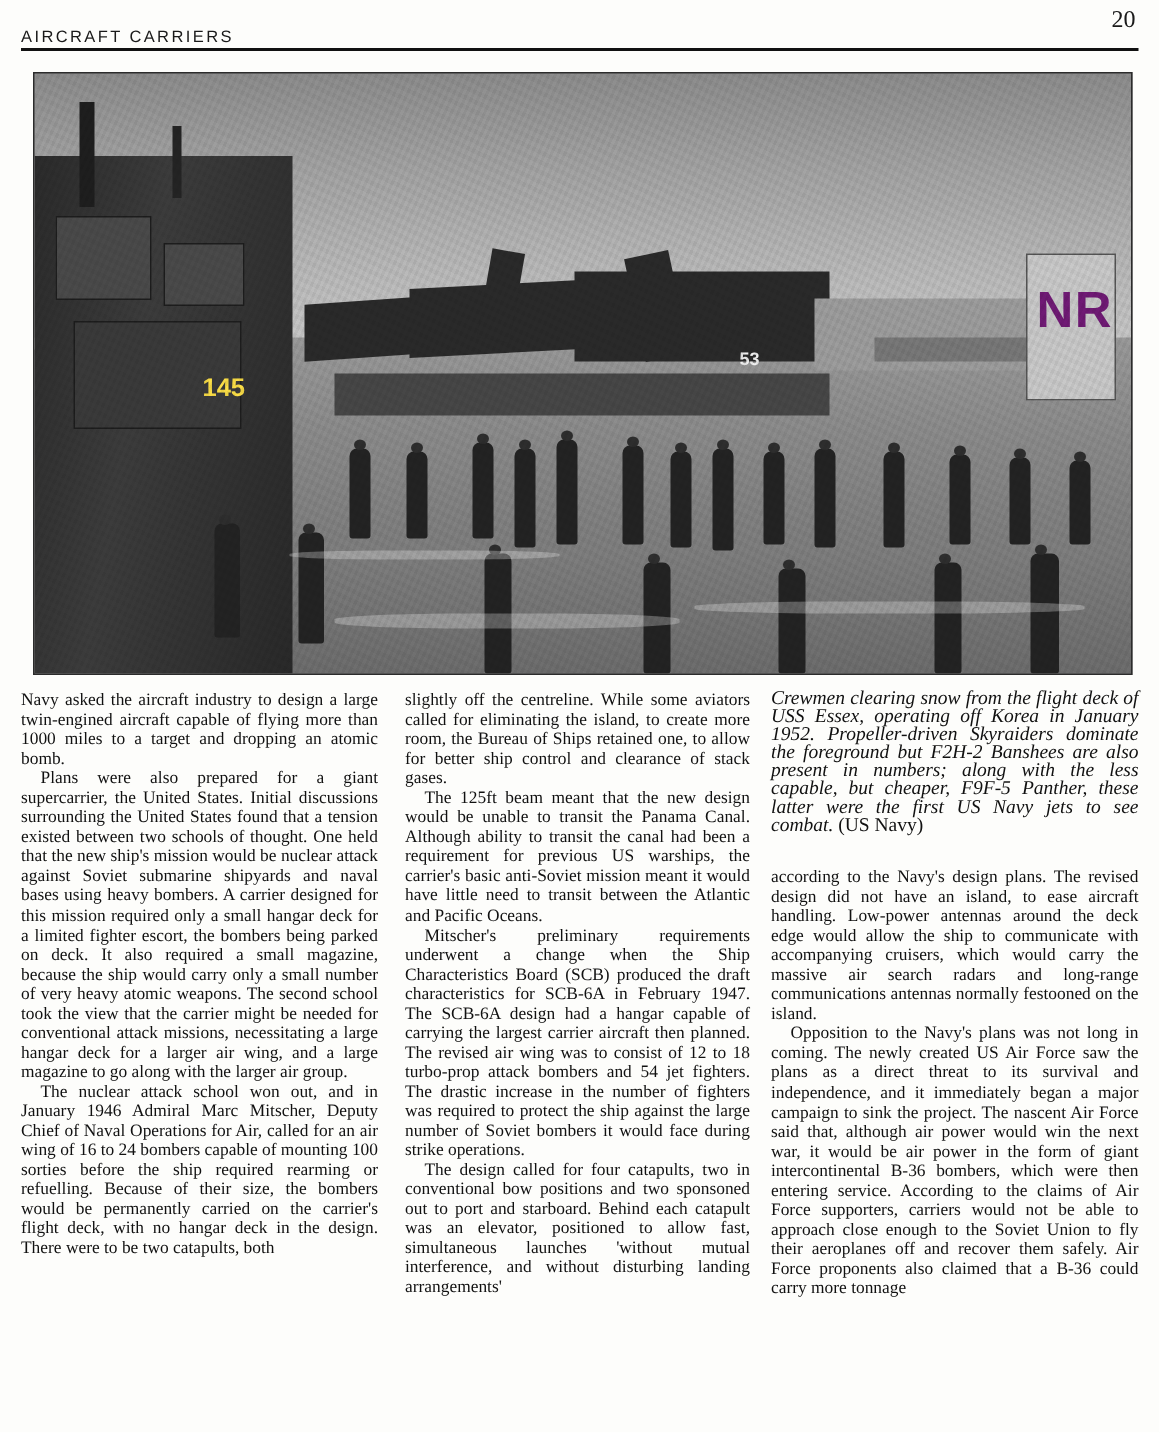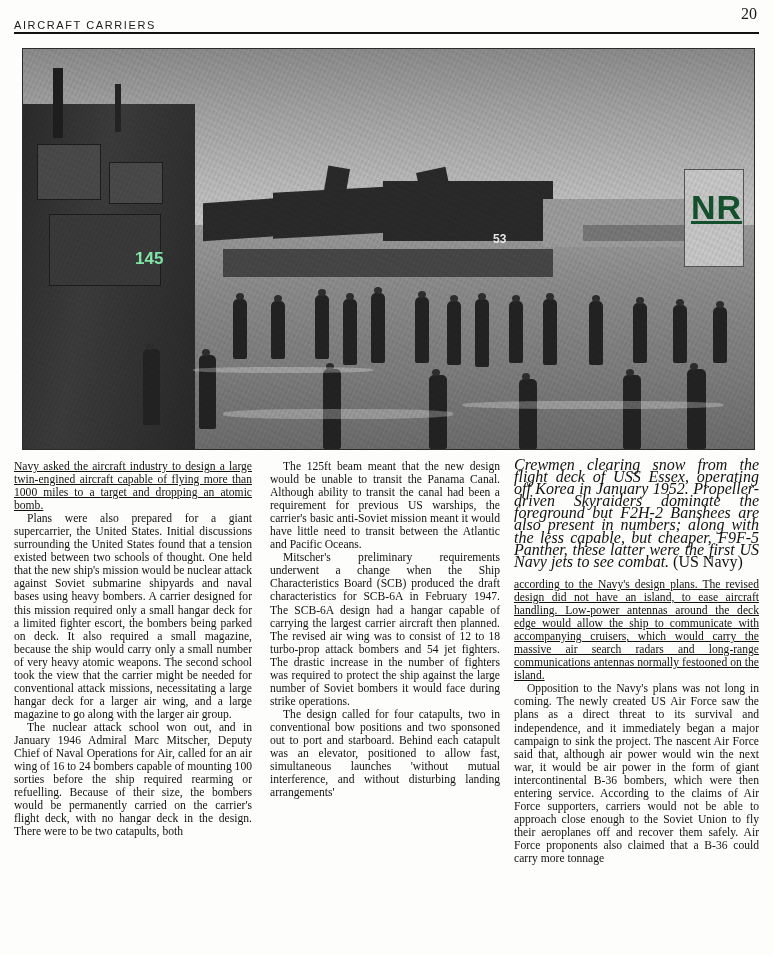--- a/index.html
+++ b/index.html
@@ -126,31 +126,30 @@
     height: 96px;
     background: #c9c9c9;
     border: 1px solid #555;
   }
   .tail-nr span {
     position: absolute;
     left: 6px; top: 18px;
     font-family: "Liberation Sans", sans-serif;
     font-weight: bold;
     font-size: 34px;
-    color: #14532d;
+    color: #701a75;
     letter-spacing: 1px;
-    text-decoration: underline;
   }
   .nose-number {
     position: absolute;
     left: 112px;
     top: 200px;
     font-family: "Liberation Sans", sans-serif;
     font-size: 17px;
-    color: #86efac;
+    color: #fde047;
     font-weight: bold;
   }
   .fuselage-number {
     position: absolute;
     left: 470px;
     top: 183px;
     font-family: "Liberation Sans", sans-serif;
     font-size: 12px;
     color: #f0f0f0;
     font-weight: bold;
@@ -181,33 +180,32 @@
     text-justify: inter-word;
     hyphens: auto;
     color: #111;
   }
   .col p {
     margin: 0;
     text-indent: 13px;
   }
   .col p.first {
     text-indent: 0;
-    text-decoration: underline;
   }
 
   #col-left  { left: 14px;  top: 460px; width: 238px; }
   #col-mid   { left: 270px; top: 460px; width: 230px; }
   #col-right-lower { left: 514px; top: 578px; width: 245px; }
 
   .caption {
     position: absolute;
     left: 514px;
     top: 459px;
     width: 245px;
-    font-size: 16px;
+    font-size: 13px;
     line-height: 12.1px;
     font-style: italic;
     text-align: justify;
     color: #111;
   }
   .caption .roman { font-style: normal; }
 
   
   .watermark {
     position: absolute;
@@ -317,20 +315,21 @@
     <div class="photo-grain"></div>
   </div>
 
   <div class="col" id="col-left">
     <p class="first">Navy asked the aircraft industry to design a large twin-engined aircraft capable of flying more than 1000 miles to a target and dropping an atomic bomb.</p>
     <p>Plans were also prepared for a giant supercarrier, the United States. Initial discussions surrounding the United States found that a tension existed between two schools of thought. One held that the new ship's mission would be nuclear attack against Soviet submarine shipyards and naval bases using heavy bombers. A carrier designed for this mission required only a small hangar deck for a limited fighter escort, the bombers being parked on deck. It also required a small magazine, because the ship would carry only a small number of very heavy atomic weapons. The second school took the view that the carrier might be needed for conventional attack missions, necessitating a large hangar deck for a larger air wing, and a large magazine to go along with the larger air group.</p>
     <p>The nuclear attack school won out, and in January 1946 Admiral Marc Mitscher, Deputy Chief of Naval Operations for Air, called for an air wing of 16 to 24 bombers capable of mounting 100 sorties before the ship required rearming or refuelling. Because of their size, the bombers would be permanently carried on the carrier's flight deck, with no hangar deck in the design. There were to be two catapults, both</p>
   </div>
 
   <div class="col" id="col-mid">
+    <p class="first">slightly off the centreline. While some aviators called for eliminating the island, to create more room, the Bureau of Ships retained one, to allow for better ship control and clearance of stack gases.</p>
     <p>The 125ft beam meant that the new design would be unable to transit the Panama Canal. Although ability to transit the canal had been a requirement for previous US warships, the carrier's basic anti-Soviet mission meant it would have little need to transit between the Atlantic and Pacific Oceans.</p>
     <p>Mitscher's preliminary requirements underwent a change when the Ship Characteristics Board (SCB) produced the draft characteristics for SCB-6A in February 1947. The SCB-6A design had a hangar capable of carrying the largest carrier aircraft then planned. The revised air wing was to consist of 12 to 18 turbo-prop attack bombers and 54 jet fighters. The drastic increase in the number of fighters was required to protect the ship against the large number of Soviet bombers it would face during strike operations.</p>
     <p>The design called for four catapults, two in conventional bow positions and two sponsoned out to port and starboard. Behind each catapult was an elevator, positioned to allow fast, simultaneous launches 'without mutual interference, and without disturbing landing arrangements'</p>
   </div>
 
   <div class="caption">
     <span>Crewmen clearing snow from the flight deck of USS Essex, operating off Korea in January 1952. Propeller-driven Skyraiders dominate the foreground but F2H-2 Banshees are also present in numbers; along with the less capable, but cheaper, F9F-5 Panther, these latter were the first US Navy jets to see combat.</span><span class="roman"> (US Navy)</span>
   </div>
 
   <div class="col" id="col-right-lower">

